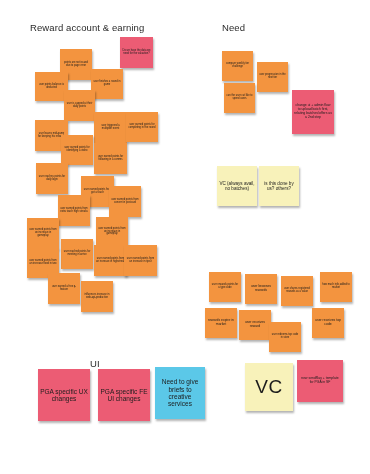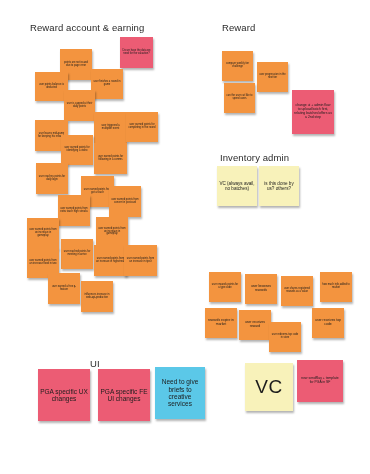--- a/index.html
+++ b/index.html
@@ -44,22 +44,21 @@
   .t-small{font-size:3.4px;}
   .t-mid{font-size:4.6px;}
   .t-big{font-size:6.5px;}
   .t-huge{font-size:19px;letter-spacing:.5px;}
 </style>
 </head>
 <body>
 
 <div id="board">
     <div class="section-title" style="left: 30px; top: 22px;">Reward account &amp; earning</div>
-    <div class="section-title" style="left: 222px; top: 22px;">Reward</div>
-    <div class="section-title" style="left: 220px; top: 152px;">Inventory admin</div>
+    <div class="section-title" style="left: 222px; top: 22px;">Need</div>
     <div class="section-title" style="left: 90px; top: 358px;">UI</div>
     <div class="note n-pink" style="left: 120px; top: 37px; width: 33px; height: 31px;">
       <span class="t-tiny">Do we have the data we need for the valuation?</span>
     </div>
     <div class="note n-orange" style="left: 60px; top: 49px; width: 32px; height: 31px;">
       <span class="t-tiny">points are not issued due to page error</span>
     </div>
     <div class="note n-orange" style="left: 35px; top: 72px; width: 33px; height: 29px;">
       <span class="t-tiny">user points balance is deducted</span>
     </div>

